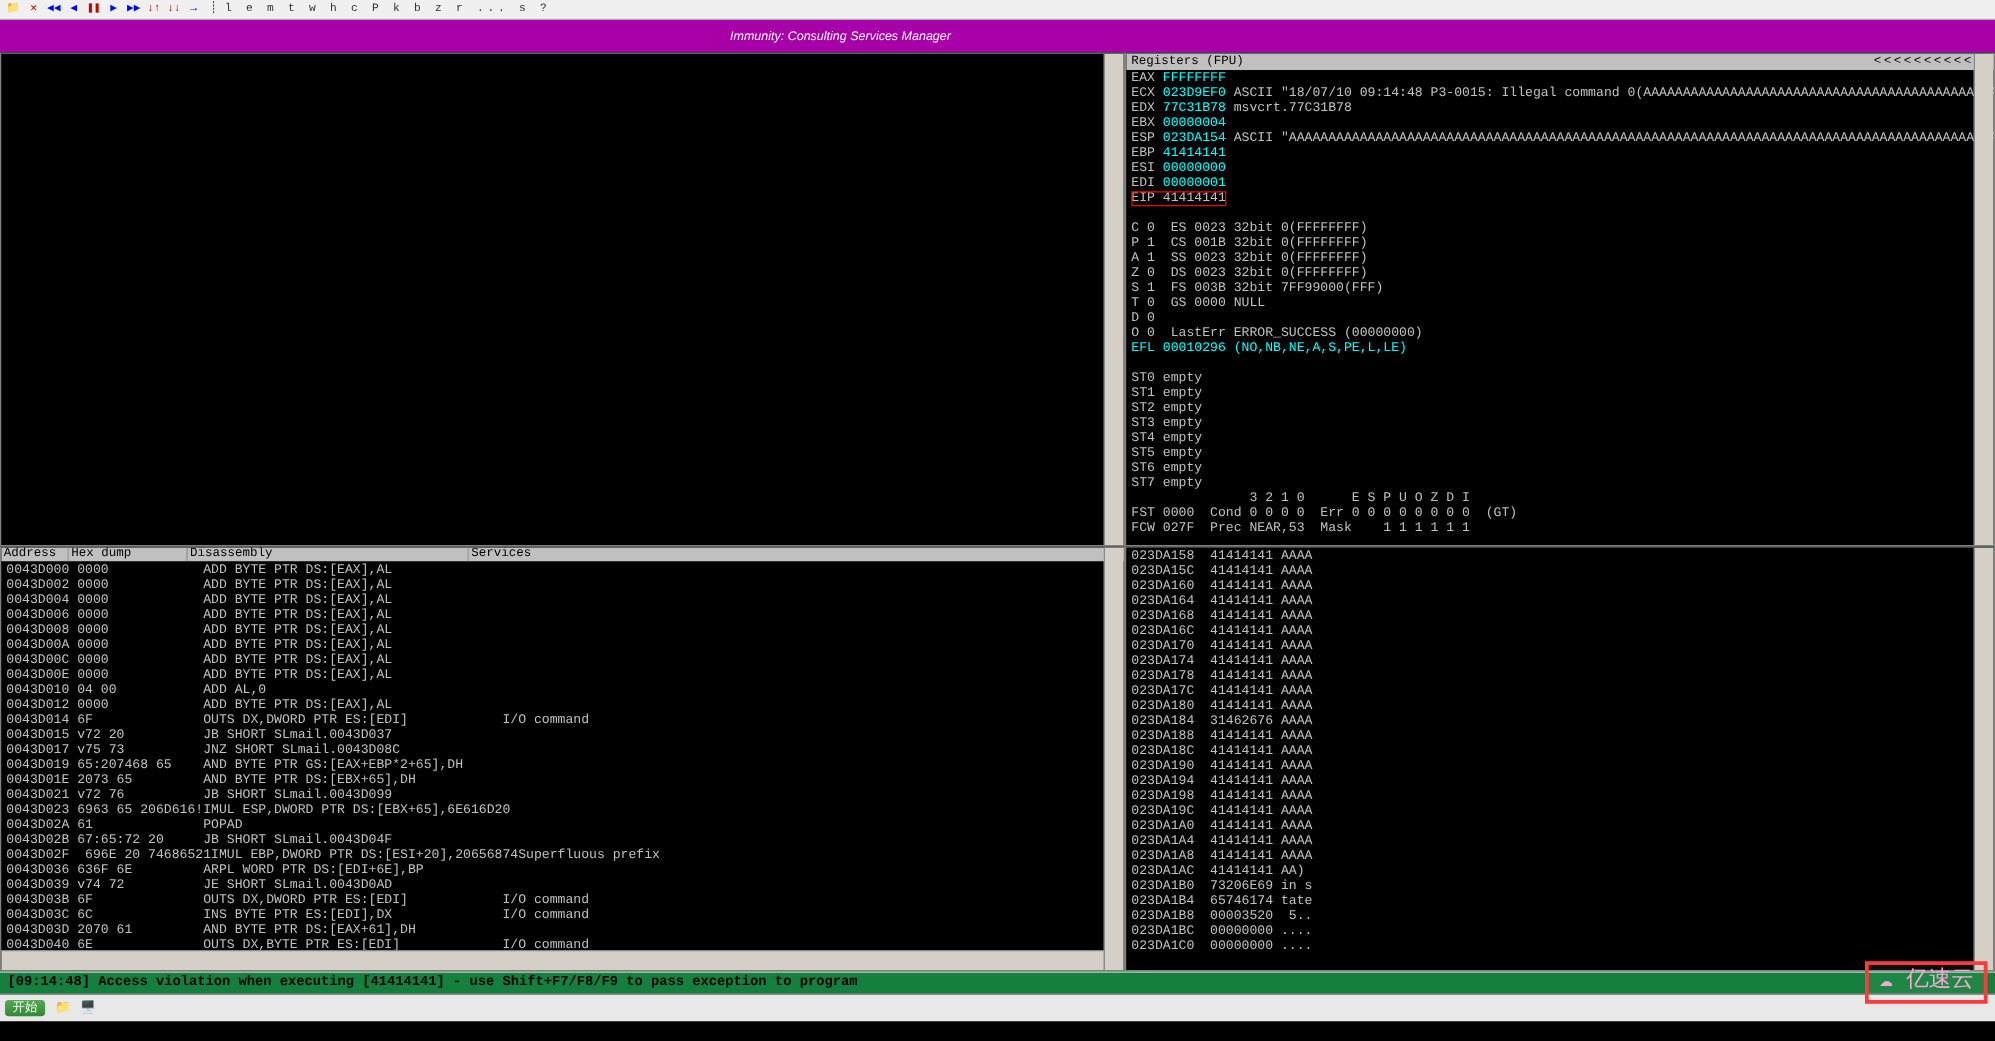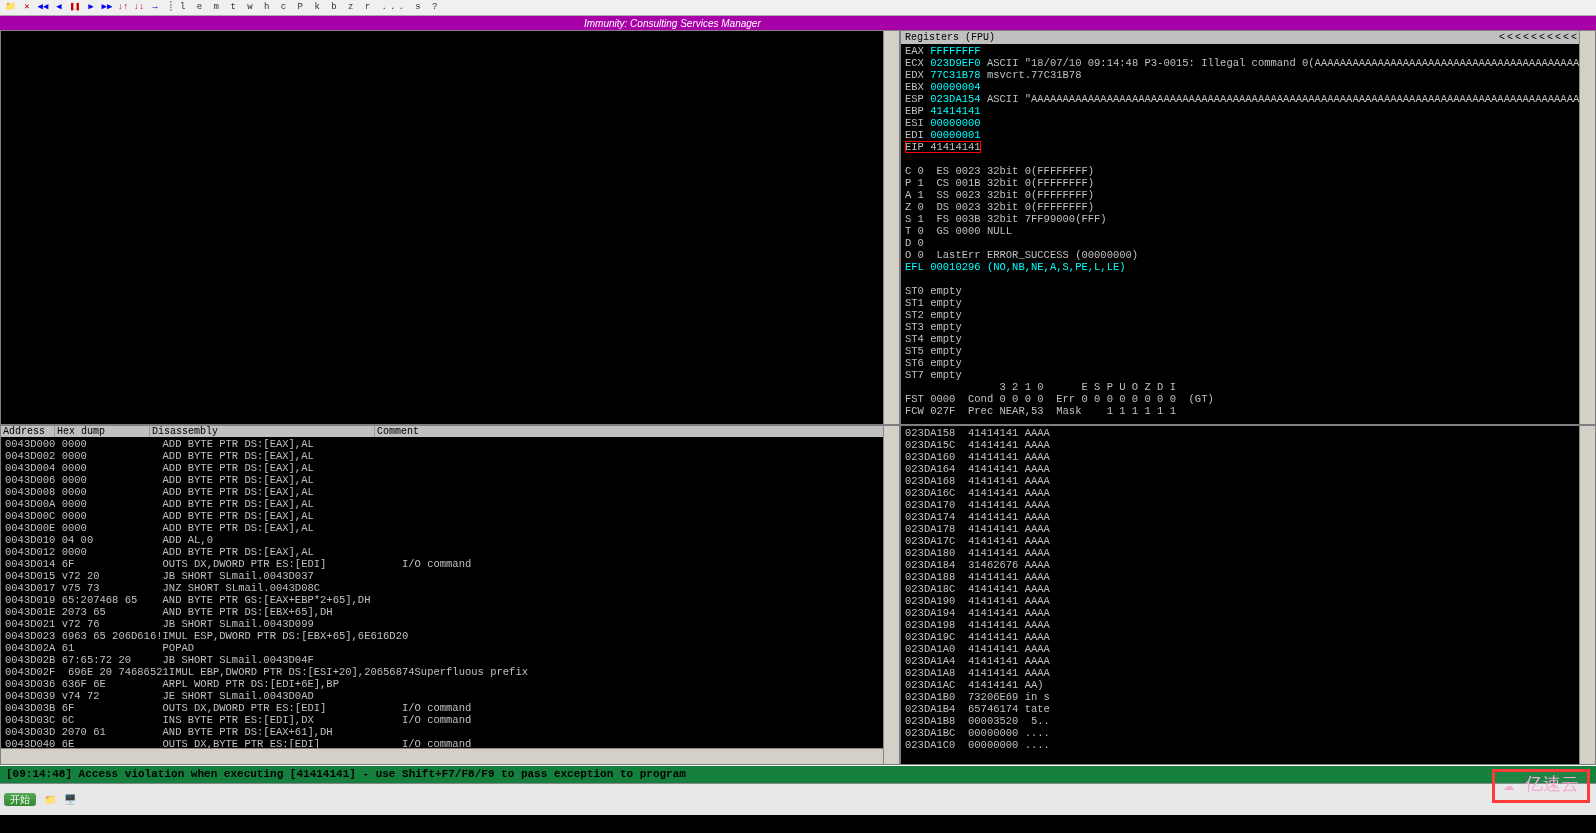--- a/index.html
+++ b/index.html
@@ -1,35 +1,35 @@
 <!DOCTYPE html>
 <html><head>
 <meta charset="utf-8">
 <style>
  * { margin:0; padding:0; box-sizing:border-box; }
  body { font-family:"Courier New",monospace; font-size:11px; background:#000; color:#ccc; width:1596px; height:833px; overflow:hidden; line-height:1.1; }
- .titlebar { height:14px; background:#a800a8; color:#fff; display:flex; align-items:center; font-style:italic; padding:0 4px; font-family:Arial,sans-serif; font-size:10px; }
+ .titlebar { height:26px; background:#a800a8; color:#fff; display:flex; align-items:center; font-style:italic; padding:0 4px; font-family:Arial,sans-serif; font-size:10px; }
  .toolbar { height:16px; background:#f0f0f0; border-bottom:1px solid #aaa; display:flex; align-items:center; gap:2px; padding:0 4px; font-size:9px; color:#333;}
  .tbtn { width:14px; height:14px; display:flex; align-items:center; justify-content:center; cursor:default; }
  .tbtn.red{color:#c00}
  .tbtn.blue{color:#00f}
  .layout{display:grid; grid-template-columns:900px 696px; grid-template-rows:395px 340px; height:735px;}
  .pane{background:#000; border:1px solid #7f7f7f; overflow:hidden; position:relative; color:#c0c0c0;}
  .scroll-v{position:absolute; right:0; top:0; bottom:0; width:16px; background:#d4d0c8; border-left:1px solid #888;}
  .scroll-h{position:absolute; left:0; right:16px; bottom:0; height:16px; background:#d4d0c8; border-top:1px solid #888;}
  .pane pre{padding:1px 4px; font-size:10.5px; line-height:12px; color:#c0c0c0; white-space:pre; font-family:"Courier New",monospace;}
  .cyan{color:#00ffff}
  .red{color:#ff4040}
  .redbox{outline:1px solid #ff0000; outline-offset:-1px;}
  .stack-sel{background:#0000aa; color:#fff; display:block;}
  .cols{display:flex; gap:0;}
  .cola{width:54px}.colb{width:95px}.colc{width:225px}.cold{flex:1}
  .hdr{background:#c0c0c0;color:#000;padding:0 2px;border-right:1px solid #999;font-size:10px;}
  .statusbar{height:18px; background:#15803d; border-top:1px solid #fff; display:flex; align-items:center; padding:2px 6px; color:#000; font-size:11px; font-family:"Courier New",monospace;}
- .taskbar{height:32px; background:#e8e8e8; border-top:1px solid #888; display:flex; align-items:center; font-size:10px; font-family:Arial; padding:0 4px; gap:8px;}
+ .taskbar{height:22px; background:#e8e8e8; border-top:1px solid #888; display:flex; align-items:center; font-size:10px; font-family:Arial; padding:0 4px; gap:8px;}
  .startbtn{background:linear-gradient(#5a5,#383);color:#fff;padding:1px 6px;border-radius:3px;}
  .watermark{position:absolute; right:6px; bottom:30px; border:3px solid #ff3a3a; padding:4px 8px; color:#f9a8d4; font-size:18px; background:rgba(255,255,255,0.05);}
  .reg-hdr{background:#c0c0c0;color:#000;font-size:10px;padding:1px 4px;display:flex;justify-content:space-between;}
  .chev{letter-spacing:-2px;}
 </style>
 </head>
 <body>
 
 <div class="toolbar">
  <span class="tbtn">📁</span>
@@ -94,21 +94,21 @@
 <span>FST 0000  Cond 0 0 0 0  Err 0 0 0 0 0 0 0 0  (GT)</span>
 <span>FCW 027F  Prec NEAR,53  Mask    1 1 1 1 1 1</span></pre>
   <div class="scroll-v"></div>
  </div>
 
  <div class="pane">
   <div class="cols">
     <div class="hdr cola">Address</div>
     <div class="hdr colb">Hex dump</div>
     <div class="hdr colc">Disassembly</div>
-    <div class="hdr cold">Comment</div>
+    <div class="hdr cold">Services</div>
   </div>
   <pre id="dump-body"><span>0043D000 0000            ADD BYTE PTR DS:[EAX],AL              </span>
 <span>0043D002 0000            ADD BYTE PTR DS:[EAX],AL              </span>
 <span>0043D004 0000            ADD BYTE PTR DS:[EAX],AL              </span>
 <span>0043D006 0000            ADD BYTE PTR DS:[EAX],AL              </span>
 <span>0043D008 0000            ADD BYTE PTR DS:[EAX],AL              </span>
 <span>0043D00A 0000            ADD BYTE PTR DS:[EAX],AL              </span>
 <span>0043D00C 0000            ADD BYTE PTR DS:[EAX],AL              </span>
 <span>0043D00E 0000            ADD BYTE PTR DS:[EAX],AL              </span>
 <span>0043D010 04 00           ADD AL,0                              </span>

